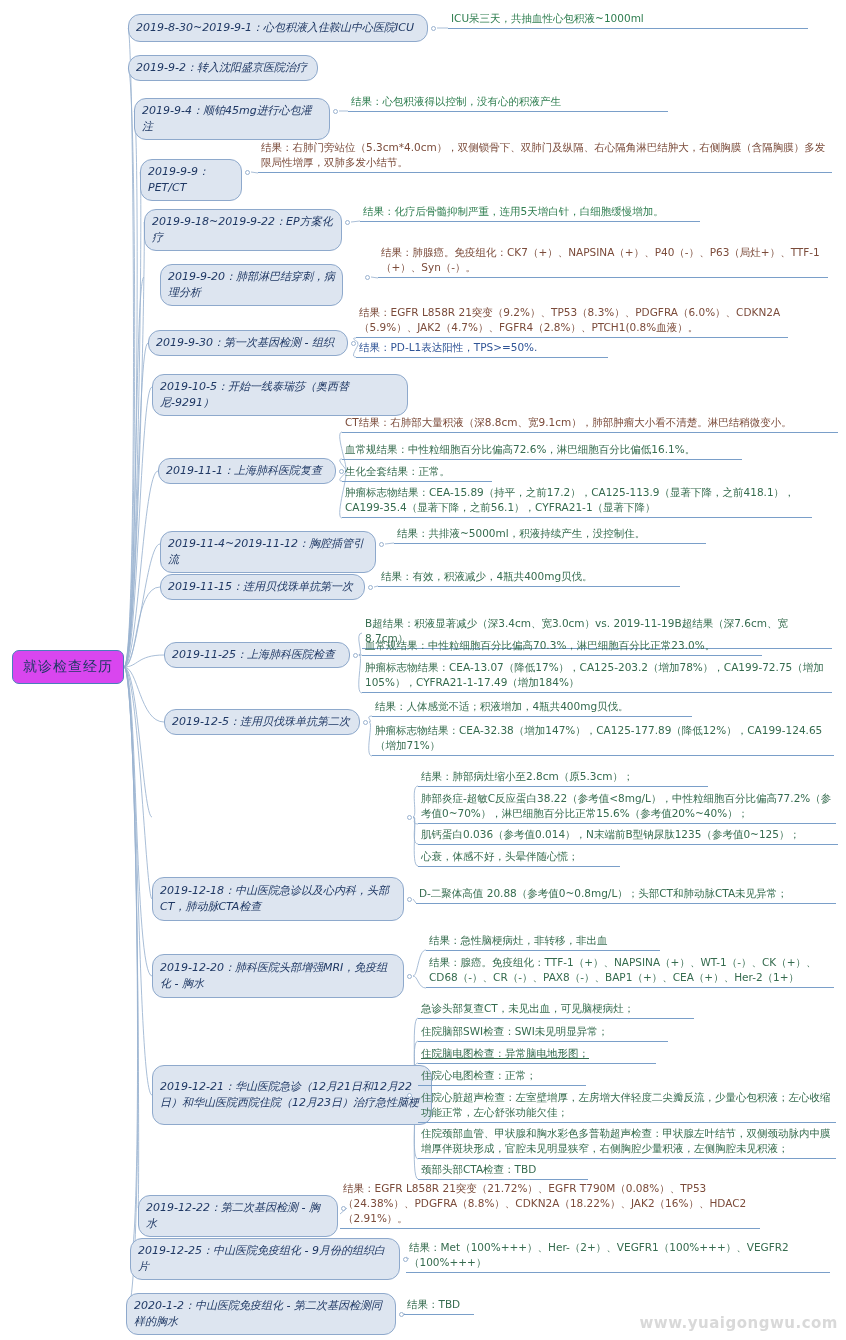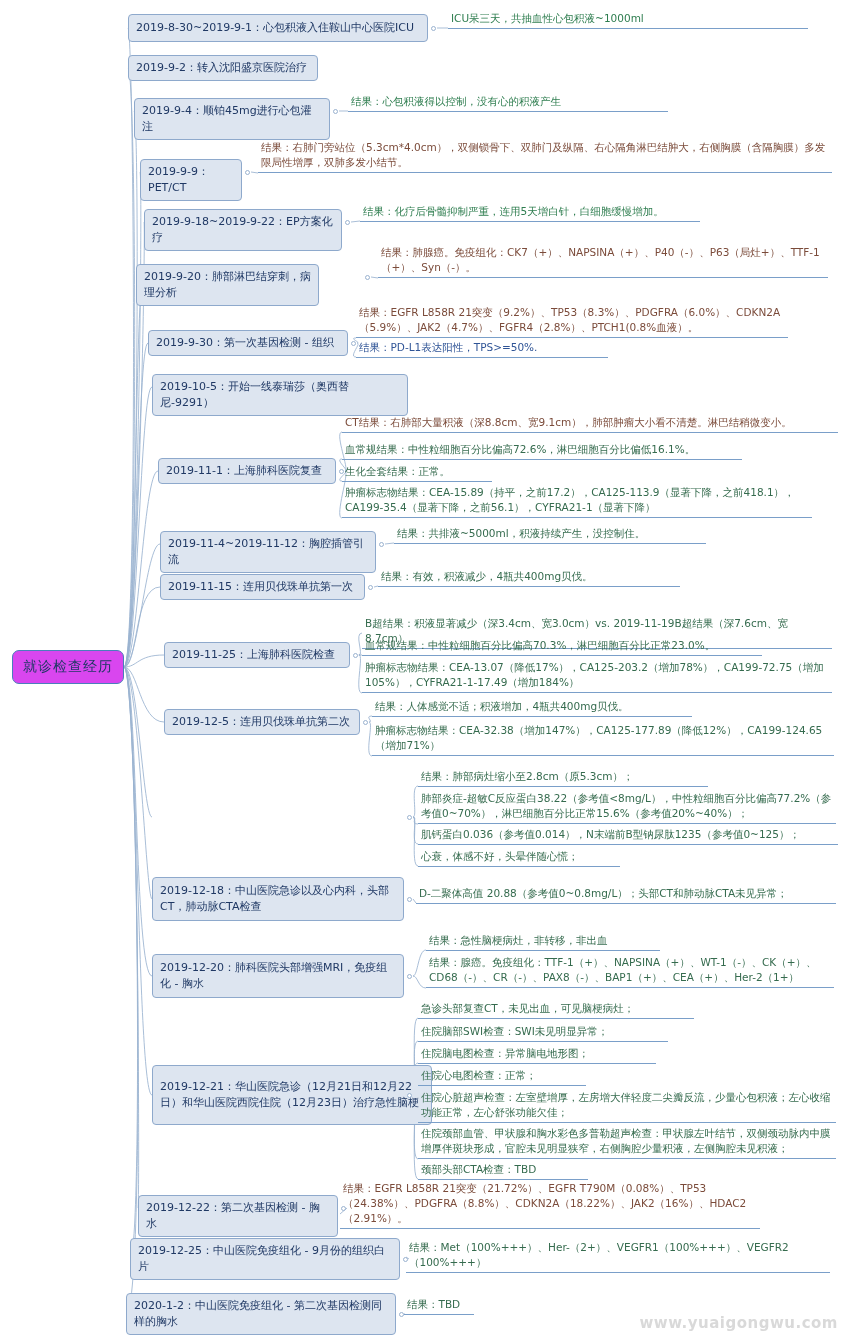--- a/index.html
+++ b/index.html
@@ -39,27 +39,28 @@
     letter-spacing: 1px;
     padding: 0 8px;
   }
 
   
   .branch-node {
     position: absolute;
     box-sizing: border-box;
     background: #dde5f0;
     border: 1px solid #8ea9cc;
-    border-radius: 4px;
+    border-radius: 12px;
     color: #1f3864;
     font-size: 11px;
     line-height: 16px;
     padding: 4px 7px;
     display: flex;
     align-items: center;
+    font-style: italic;
   }
   .branch-node .label { display: block; }
 
   
   .leaf {
     position: absolute;
     box-sizing: border-box;
     font-size: 10.5px;
     line-height: 15px;
     padding: 1px 3px 2px 3px;
@@ -173,21 +174,21 @@
     <div class="branch-node" style="left: 140px; top: 159px; width: 102px; min-height: 26px;">
       <span class="label">2019-9-9：PET/CT</span>
     </div>
     <div class="dot" style="left: 245px; top: 169.5px;"></div>
     <div class="leaf c-brown" style="left: 258px; top: 139px; width: 574px;">结果：右肺门旁站位（5.3cm*4.0cm），双侧锁骨下、双肺门及纵隔、右心隔角淋巴结肿大，右侧胸膜（含隔胸膜）多发限局性增厚，双肺多发小结节。</div>
     <div class="branch-node" style="left: 144px; top: 209px; width: 198px; min-height: 26px;">
       <span class="label">2019-9-18~2019-9-22：EP方案化疗</span>
     </div>
     <div class="dot" style="left: 345px; top: 219.5px;"></div>
     <div class="leaf c-green" style="left: 360px; top: 203px; width: 340px;">结果：化疗后骨髓抑制严重，连用5天增白针，白细胞缓慢增加。</div>
-    <div class="branch-node" style="left: 136px; top: 264px; width: 183px; min-height: 26px;">
+    <div class="branch-node" style="left: 160px; top: 264px; width: 183px; min-height: 26px;">
       <span class="label">2019-9-20：肺部淋巴结穿刺，病理分析</span>
     </div>
     <div class="dot" style="left: 365px; top: 274.5px;"></div>
     <div class="leaf c-brown" style="left: 378px; top: 244px; width: 450px;">结果：肺腺癌。免疫组化：CK7（+）、NAPSINA（+）、P40（-）、P63（局灶+）、TTF-1（+）、Syn（-）。</div>
     <div class="branch-node" style="left: 148px; top: 330px; width: 200px; min-height: 26px;">
       <span class="label">2019-9-30：第一次基因检测 - 组织</span>
     </div>
     <div class="dot" style="left: 351px; top: 340.5px;"></div>
     <div class="leaf c-brown" style="left: 356px; top: 304px; width: 432px;">结果：EGFR L858R 21突变（9.2%）、TP53（8.3%）、PDGFRA（6.0%）、CDKN2A（5.9%）、JAK2（4.7%）、FGFR4（2.8%）、PTCH1(0.8%血液）。</div>
     <div class="leaf c-blue" style="left: 356px; top: 339px; width: 252px;">结果：PD-L1表达阳性，TPS&gt;=50%.</div>
@@ -240,21 +241,21 @@
     </div>
     <div class="dot" style="left: 407px; top: 973.5px;"></div>
     <div class="leaf c-dgreen" style="left: 426px; top: 932px; width: 234px;">结果：急性脑梗病灶，非转移，非出血</div>
     <div class="leaf c-dgreen" style="left: 426px; top: 954px; width: 408px;">结果：腺癌。免疫组化：TTF-1（+）、NAPSINA（+）、WT-1（-）、CK（+）、CD68（-）、CR（-）、PAX8（-）、BAP1（+）、CEA（+）、Her-2（1+）</div>
     <div class="branch-node" style="left: 152px; top: 1065px; width: 280px; min-height: 60px;">
       <span class="label">2019-12-21：华山医院急诊（12月21日和12月22日）和华山医院西院住院（12月23日）治疗急性脑梗</span>
     </div>
     <div class="dot" style="left: 407px; top: 1092.5px;"></div>
     <div class="leaf c-dgreen" style="left: 418px; top: 1000px; width: 276px;">急诊头部复查CT，未见出血，可见脑梗病灶；</div>
     <div class="leaf c-dgreen" style="left: 418px; top: 1023px; width: 250px;">住院脑部SWI检查：SWI未见明显异常；</div>
-    <div class="leaf c-dgreen" style="left: 418px; top: 1045px; width: 238px;">住院脑电图检查：异常脑电地形图；</div>
+    <div class="leaf c-dgreen" style="left: 418px; top: 1045px; width: 238px; text-decoration: underline;">住院脑电图检查：异常脑电地形图；</div>
     <div class="leaf c-dgreen" style="left: 418px; top: 1067px; width: 168px;">住院心电图检查：正常；</div>
     <div class="leaf c-dgreen" style="left: 418px; top: 1089px; width: 418px;">住院心脏超声检查：左室壁增厚，左房增大伴轻度二尖瓣反流，少量心包积液；左心收缩功能正常，左心舒张功能欠佳；</div>
     <div class="leaf c-dgreen" style="left: 418px; top: 1125px; width: 418px;">住院颈部血管、甲状腺和胸水彩色多普勒超声检查：甲状腺左叶结节，双侧颈动脉内中膜增厚伴斑块形成，官腔未见明显狭窄，右侧胸腔少量积液，左侧胸腔未见积液；</div>
     <div class="leaf c-dgreen" style="left: 418px; top: 1161px; width: 170px;">颈部头部CTA检查：TBD</div>
     <div class="branch-node" style="left: 138px; top: 1195px; width: 200px; min-height: 26px;">
       <span class="label">2019-12-22：第二次基因检测 - 胸水</span>
     </div>
     <div class="dot" style="left: 341px; top: 1205.5px;"></div>
     <div class="leaf c-brown" style="left: 340px; top: 1180px; width: 420px;">结果：EGFR L858R 21突变（21.72%）、EGFR T790M（0.08%）、TP53（24.38%）、PDGFRA（8.8%）、CDKN2A（18.22%）、JAK2（16%）、HDAC2（2.91%）。</div>
     <div class="branch-node" style="left: 130px; top: 1238px; width: 270px; min-height: 42px;">

